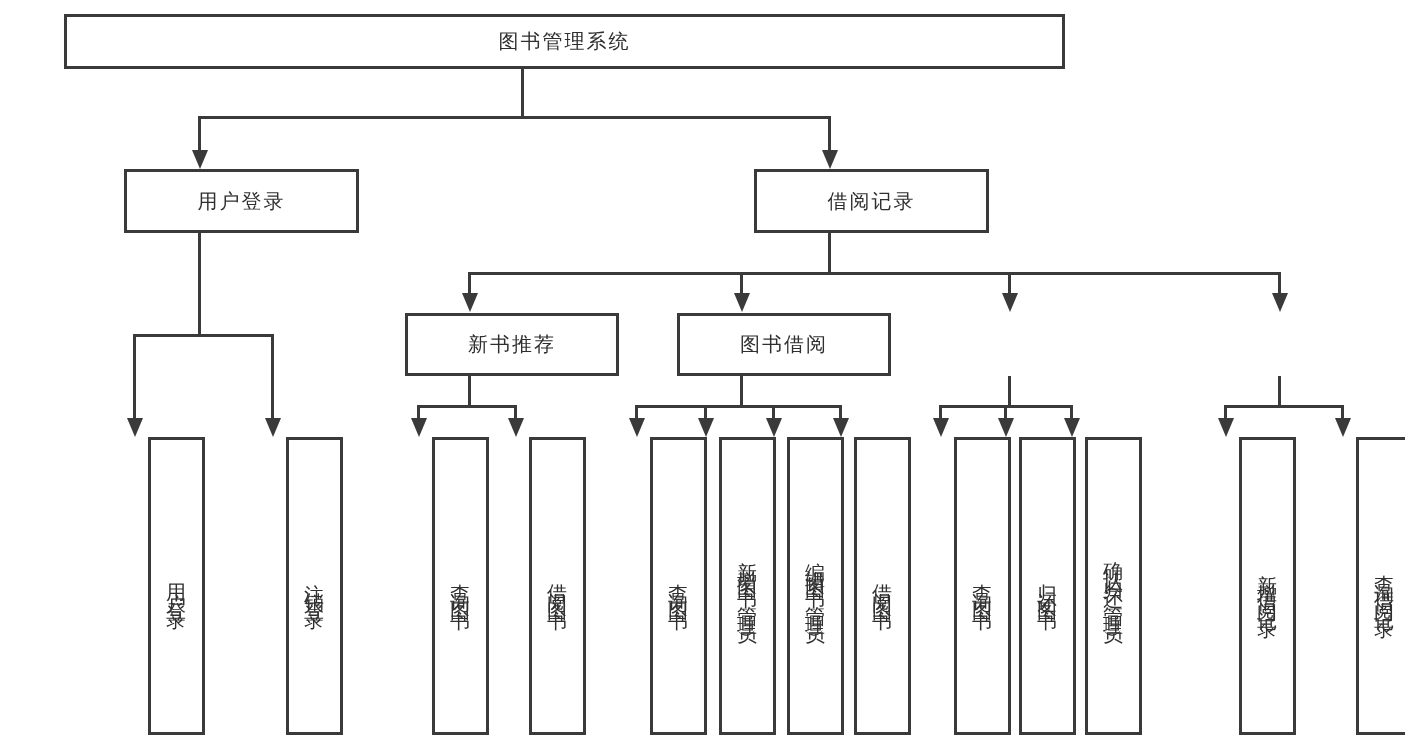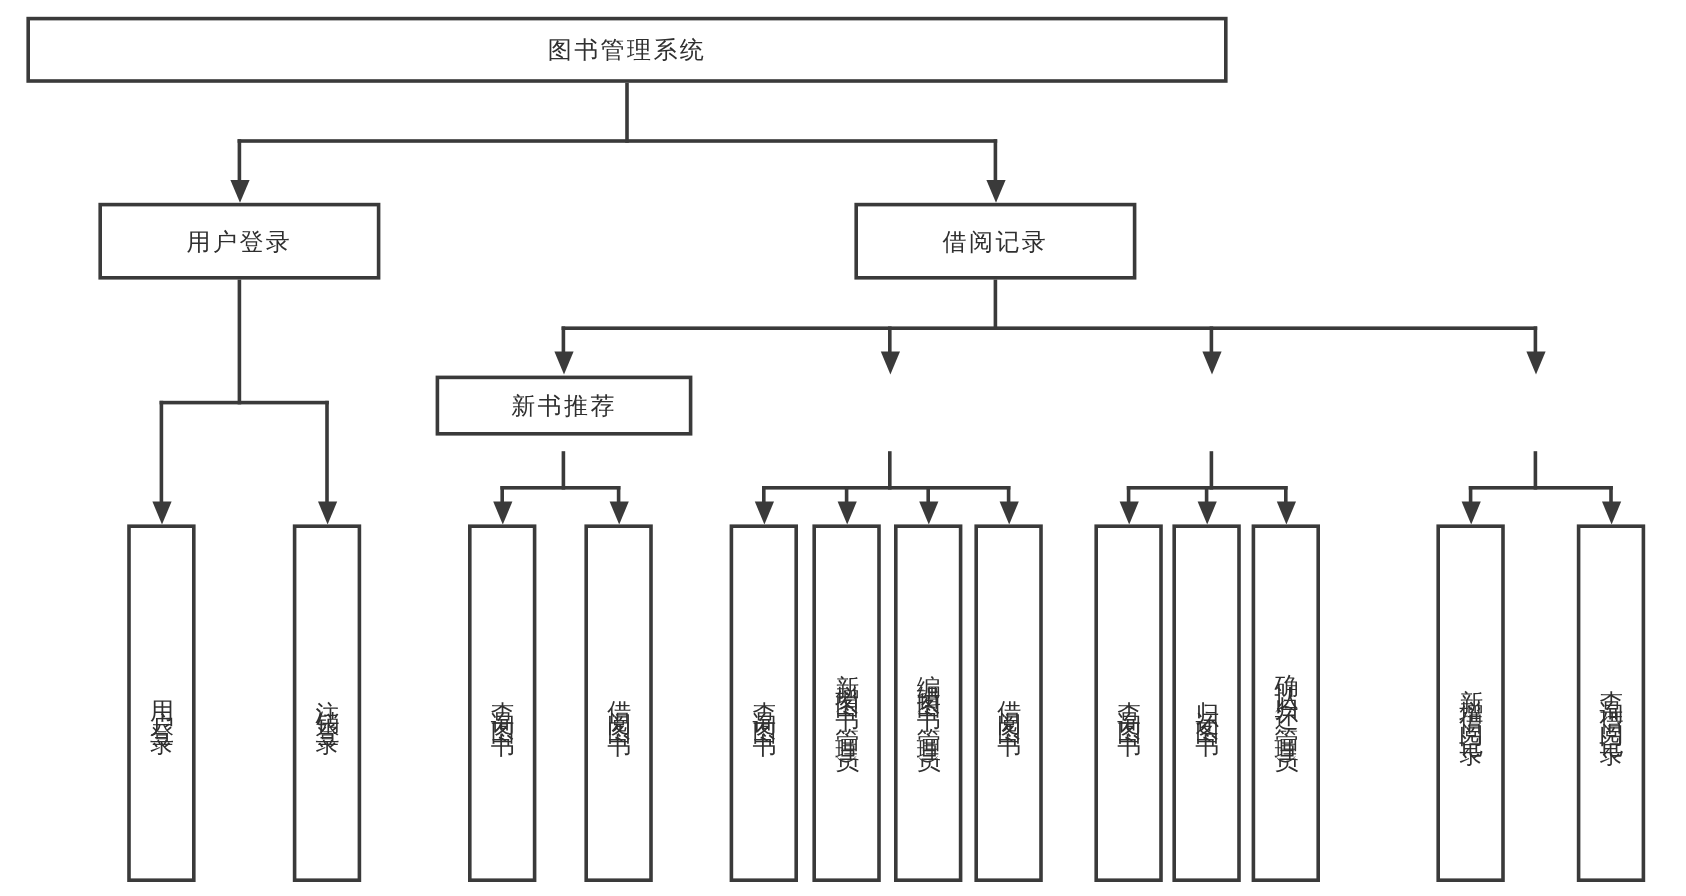--- a/index.html
+++ b/index.html
@@ -3,21 +3,21 @@
 <meta charset="utf-8">
 <style>
   html,body{margin:0;padding:0;}
   body{
     width:1405px;height:747px;position:relative;background:#ffffff;
     font-family:"Liberation Sans","DejaVu Sans",sans-serif;overflow:hidden;
   }
   .canvas{position:absolute;left:0;top:0;width:1405px;height:747px;}
   .box{
     position:absolute;background:#ffffff;border:3px solid #3a3a3a;box-sizing:border-box;
-    display:flex;align-items:center;justify-content:center;color:#2f2f2f;
+    display:flex;align-items:center;justify-content:center;color:#2f2f2f;margin-left:42px;
   }
   .h{font-size:20px;letter-spacing:2px;white-space:nowrap;}
   .v{font-size:20px;}
   .v span{
     writing-mode:vertical-lr;text-orientation:mixed;line-height:1;
     letter-spacing:9px;display:block;
   }
   .vl{position:absolute;width:3px;background:#3a3a3a;}
   .hl{position:absolute;height:3px;background:#3a3a3a;}
   .ar{
@@ -64,22 +64,25 @@
   <div class="hl" style="left:468px;top:272px;width:813px;"></div>
   <div class="vl" style="left:468px;top:272px;height:24px;"></div>
   <div class="ar" style="left:462px;top:293px;"></div>
   <div class="vl" style="left:740px;top:272px;height:24px;"></div>
   <div class="ar" style="left:734px;top:293px;"></div>
   <div class="vl" style="left:1008px;top:272px;height:24px;"></div>
   <div class="ar" style="left:1002px;top:293px;"></div>
   <div class="vl" style="left:1278px;top:272px;height:24px;"></div>
   <div class="ar" style="left:1272px;top:293px;"></div>
 
-  <div class="box h" style="left:363px;top:313px;width:214px;height:50px;">
+  <div class="box h" style="left:363px;top:313px;width:214px;height:63px;">
     <span>新书推荐</span>
+  </div>
+  <div class="box h" style="left:635px;top:313px;width:214px;height:63px;">
+    <span>图书借阅</span>
   </div>
 
   <div class="vl" style="left:468px;top:376px;height:32px;"></div>
   <div class="hl" style="left:417px;top:405px;width:100px;"></div>
   <div class="vl" style="left:417px;top:405px;height:15px;"></div>
   <div class="ar" style="left:411px;top:418px;"></div>
   <div class="vl" style="left:514px;top:405px;height:15px;"></div>
   <div class="ar" style="left:508px;top:418px;"></div>
 
   <div class="vl" style="left:740px;top:376px;height:32px;"></div>

